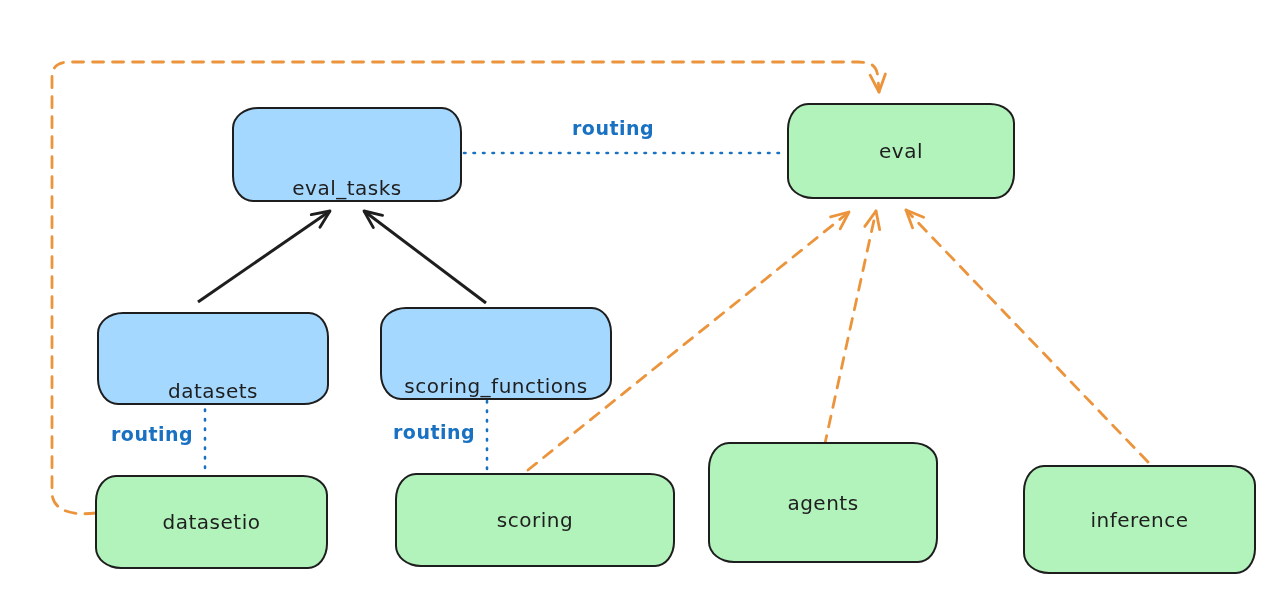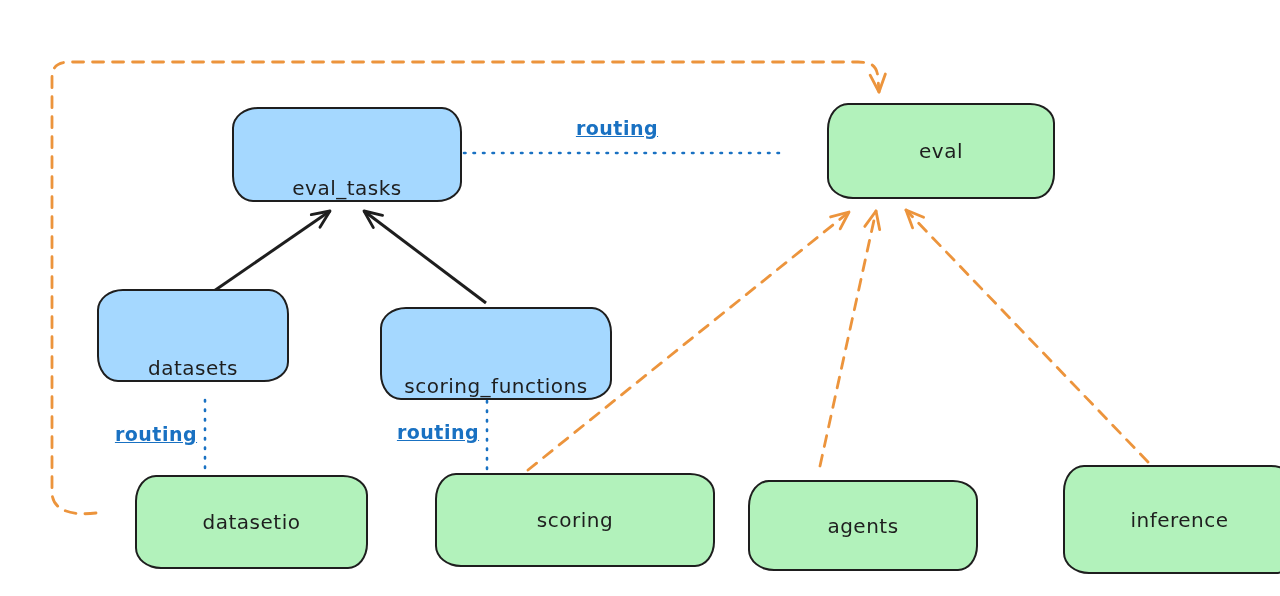--- a/index.html
+++ b/index.html
@@ -21,27 +21,27 @@
   .connectors{position:absolute;left:0;top:0;width:1280px;height:596px;}
   .node{
     position:absolute;
     box-sizing:border-box;
     border:2.5px solid var(--c-stroke);
     display:flex;align-items:center;justify-content:center;
     font-size:20px;color:var(--c-stroke);
     letter-spacing:.5px;
   }
   .node.blue{background:var(--c-blue_fill);border-radius:26px 20px 25px 21px / 21px 25px 20px 26px;align-items:flex-end;}
-  .node.green{background:var(--c-green_fill);border-radius:21px 25px 20px 26px / 26px 20px 25px 21px;margin-left:40px;}
+  .node.green{background:var(--c-green_fill);border-radius:21px 25px 20px 26px / 26px 20px 25px 21px;}
   .edge-label{
     position:absolute;
     color:var(--c-routing_blue);
     font-size:19px;font-weight:600;
     letter-spacing:.5px;
-    width:90px;text-align:center;text-decoration:underline;
+    width:90px;
   }
 </style>
 </head>
 <body>
 
 <div class="canvas">
 
   <svg class="connectors" viewBox="0 0 1280 596" xmlns="http://www.w3.org/2000/svg">
     <defs>
       <marker id="ah-black" viewBox="0 0 22 18" refX="19" refY="9" markerWidth="24" markerHeight="20" markerUnits="userSpaceOnUse" orient="auto">
@@ -66,37 +66,37 @@
   </svg>
 
   <div class="node blue" style="left:232px;top:107px;width:230px;height:95px">
     <span>eval_tasks</span>
   </div>
 
   <div class="node green" style="left:787px;top:103px;width:228px;height:96px">
     <span>eval</span>
   </div>
 
-  <div class="node blue" style="left:97px;top:289px;width:192px;height:93px">
+  <div class="node blue" style="left:97px;top:312px;width:232px;height:93px">
     <span>datasets</span>
   </div>
 
   <div class="node green" style="left:95px;top:475px;width:233px;height:94px">
     <span>datasetio</span>
   </div>
 
   <div class="node blue" style="left:380px;top:307px;width:232px;height:93px">
     <span>scoring_functions</span>
   </div>
 
   <div class="node green" style="left:395px;top:473px;width:280px;height:94px">
     <span>scoring</span>
   </div>
 
-  <div class="node green" style="left:708px;top:480px;width:230px;height:91px">
+  <div class="node green" style="left:708px;top:442px;width:230px;height:121px">
     <span>agents</span>
   </div>
 
   <div class="node green" style="left:1023px;top:465px;width:233px;height:109px">
     <span>inference</span>
   </div>
 
   <div class="edge-label" style="left:572px;top:117px">routing</div>
 
   <div class="edge-label" style="left:111px;top:423px">routing</div>

